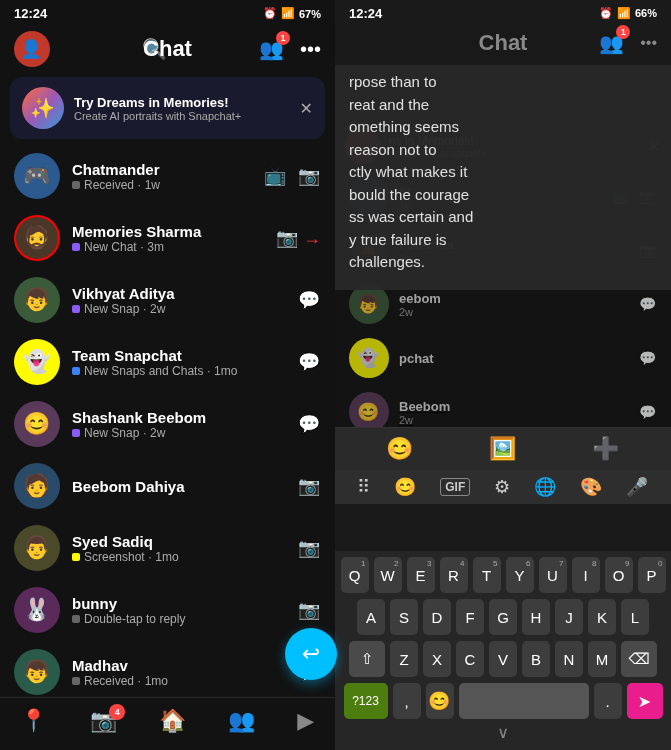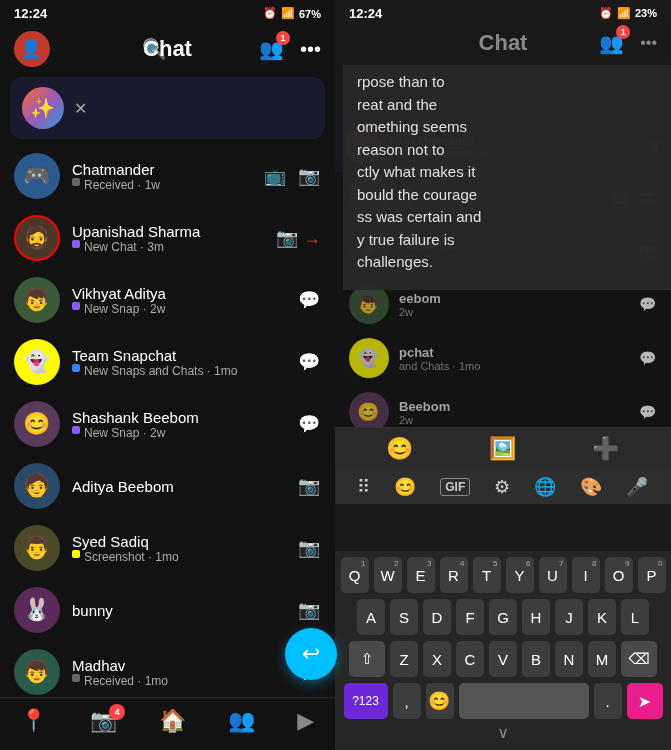--- a/index.html
+++ b/index.html
@@ -133,22 +133,22 @@
       align-items: center;
       justify-content: center;
       font-size: 22px;
       flex-shrink: 0;
       position: relative;
     }
     .chat-avatar.highlight-ring {
       border: 2.5px solid red;
     }
     .chat-info { flex: 1; }
-    .chat-name { color: #fff; font-size: 15px; font-weight: 400; }
-    .chat-status { font-size: 12px; color: #aaa; display: flex; gap: 4px; }
+    .chat-name { color: #fff; font-size: 15px; font-weight: 700; }
+    .chat-status { font-size: 12px; color: #aaa; display: flex; align-items: center; gap: 4px; }
     .dot-purple { width: 8px; height: 8px; border-radius: 2px; background: #8b5cf6; display: inline-block; }
     .dot-blue { width: 8px; height: 8px; border-radius: 2px; background: #3b82f6; display: inline-block; }
     .dot-gray { width: 8px; height: 8px; border-radius: 2px; background: #666; display: inline-block; }
     .dot-snapchat { width: 8px; height: 8px; border-radius: 2px; background: #fffc00; display: inline-block; }
     .chat-icon { color: #888; font-size: 18px; flex-shrink: 0; }
 
     
     .bottom-nav {
       display: flex;
       justify-content: space-around;
@@ -200,21 +200,21 @@
       background: #1a1a1a;
       display: flex;
       flex-direction: column;
       position: relative;
     }
 
     
     .text-popup {
       position: absolute;
       top: 55px;
-      left: 8px;
+      left: 0;
       right: 0;
       background: rgba(40,40,40,0.97);
       color: #e0e0e0;
       font-size: 15px;
       line-height: 1.5;
       padding: 16px 14px;
       z-index: 5;
       min-height: 200px;
     }
 
@@ -280,21 +280,21 @@
     .kb-key.shift { width: 36px; background: #4a4a4a; }
     .kb-key.backspace { width: 36px; background: #4a4a4a; }
     .kb-key.space { width: 130px; background: #555; }
     .kb-key.action-key { background: #e91e8c; width: 36px; }
     .kb-bottom-row {
       display: flex;
       justify-content: center;
       gap: 5px;
       align-items: center;
     }
-    .kb-key.num { background: #6d28d9; width: 44px; font-size: 12px; }
+    .kb-key.num { background: #4d7c0f; width: 44px; font-size: 12px; }
     .kb-key.comma { background: #3d3d3d; width: 28px; }
     .kb-key.period { background: #3d3d3d; width: 28px; }
     .kb-key.emoji-key { background: #3d3d3d; font-size: 18px; width: 28px; }
 
     
     .right-status {
       display: flex;
       justify-content: space-between;
       align-items: center;
       padding: 6px 14px 4px;
@@ -354,20 +354,24 @@
       <div class="header-icon">
         👥
         <span class="badge">1</span>
       </div>
       <div class="header-icon">•••</div>
     </div>
   </div>
 
   <div class="banner">
     <div class="banner-avatar">✨</div>
+    <div class="banner-text">
+      <div class="banner-title">Try Dreams in Memories!</div>
+      <div class="banner-sub">Create AI portraits with Snapchat+</div>
+    </div>
     <div class="banner-close">✕</div>
   </div>
 
   <div class="chat-list">
 
     <div class="chat-item">
       <div class="chat-avatar" style="background:#2d5a8e;">🎮</div>
       <div class="chat-info">
         <div class="chat-name">Chatmander</div>
         <div class="chat-status">
@@ -375,21 +379,21 @@
           Received · 1w
         </div>
       </div>
       <div class="chat-icon">📺</div>
       <div class="chat-icon">📷</div>
     </div>
 
     <div class="chat-item">
       <div class="chat-avatar highlight-ring" style="background:#4a3728;">🧔</div>
       <div class="chat-info">
-        <div class="chat-name">Upanishad Sharma</div>
+        <div class="chat-name">Memories Sharma</div>
         <div class="chat-status">
           <span class="dot-purple"></span>
           New Chat · 3m
         </div>
       </div>
       <div style="position:relative; display:flex; align-items:center;">
         <div class="chat-icon">📷</div>
         <span style="color:#ff3333; font-size:18px; margin-left:4px;">→</span>
       </div>
     </div>
@@ -426,41 +430,45 @@
           <span class="dot-purple"></span>
           New Snap · 2w
         </div>
       </div>
       <div class="chat-icon">💬</div>
     </div>
 
     <div class="chat-item">
       <div class="chat-avatar" style="background:#2a4a6a;">🧑</div>
       <div class="chat-info">
-        <div class="chat-name">Aditya Beebom</div>
+        <div class="chat-name">Beebom Dahiya</div>
       </div>
       <div class="chat-icon">📷</div>
     </div>
 
     <div class="chat-item">
       <div class="chat-avatar" style="background:#4a4a2a;">👨</div>
       <div class="chat-info">
         <div class="chat-name">Syed Sadiq</div>
         <div class="chat-status">
           <span class="dot-snapchat"></span>
           Screenshot · 1mo
         </div>
       </div>
       <div class="chat-icon">📷</div>
     </div>
 
     <div class="chat-item">
       <div class="chat-avatar" style="background:#5a2a5a;">🐰</div>
       <div class="chat-info">
         <div class="chat-name">bunny</div>
+        <div class="chat-status">
+          <span class="dot-gray"></span>
+          Double-tap to reply
+        </div>
       </div>
       <div class="chat-icon">📷</div>
     </div>
 
     <div class="chat-item">
       <div class="chat-avatar" style="background:#2a5a4a;">👦</div>
       <div class="chat-info">
         <div class="chat-name">Madhav</div>
         <div class="chat-status">
           <span class="dot-gray"></span>
@@ -485,21 +493,21 @@
   </div>
 </div>
 
 <div class="right-panel">
 
   <div class="right-status">
     <span>12:24</span>
     <div style="display:flex;gap:4px;font-size:11px;">
       <span>⏰</span>
       <span>📶</span>
-      <span>23%</span>
+      <span>66%</span>
     </div>
   </div>
 
   <div class="right-header" style="position:relative;">
     <span class="chat-title">Chat</span>
     <div style="display:flex;gap:16px;align-items:center;margin-left:auto;">
       <div style="position:relative;color:#888;font-size:20px;">
         👥
         <span class="badge">1</span>
       </div>
@@ -551,21 +559,20 @@
       <div style="flex:1;">
         <div style="color:#ddd;font-size:13px;font-weight:600;">eebom</div>
         <div style="color:#999;font-size:11px;">2w</div>
       </div>
       <span style="color:#666;font-size:14px;">💬</span>
     </div>
     <div style="display:flex;align-items:center;padding:7px 14px;gap:10px;opacity:0.7;">
       <div style="width:40px;height:40px;border-radius:50%;background:#fffc00;display:flex;align-items:center;justify-content:center;font-size:18px;color:#000;">👻</div>
       <div style="flex:1;">
         <div style="color:#ddd;font-size:13px;font-weight:600;">pchat</div>
-        <div style="color:#999;font-size:11px;">and Chats · 1mo</div>
       </div>
       <span style="color:#666;font-size:14px;">💬</span>
     </div>
     <div style="display:flex;align-items:center;padding:7px 14px;gap:10px;opacity:0.7;">
       <div style="width:40px;height:40px;border-radius:50%;background:#5a3a5a;display:flex;align-items:center;justify-content:center;font-size:18px;">😊</div>
       <div style="flex:1;text-decoration:underline;">
         <div style="color:#ddd;font-size:13px;font-weight:600;">Beebom</div>
         <div style="color:#999;font-size:11px;">2w</div>
       </div>
       <span style="color:#666;font-size:14px;">💬</span>

